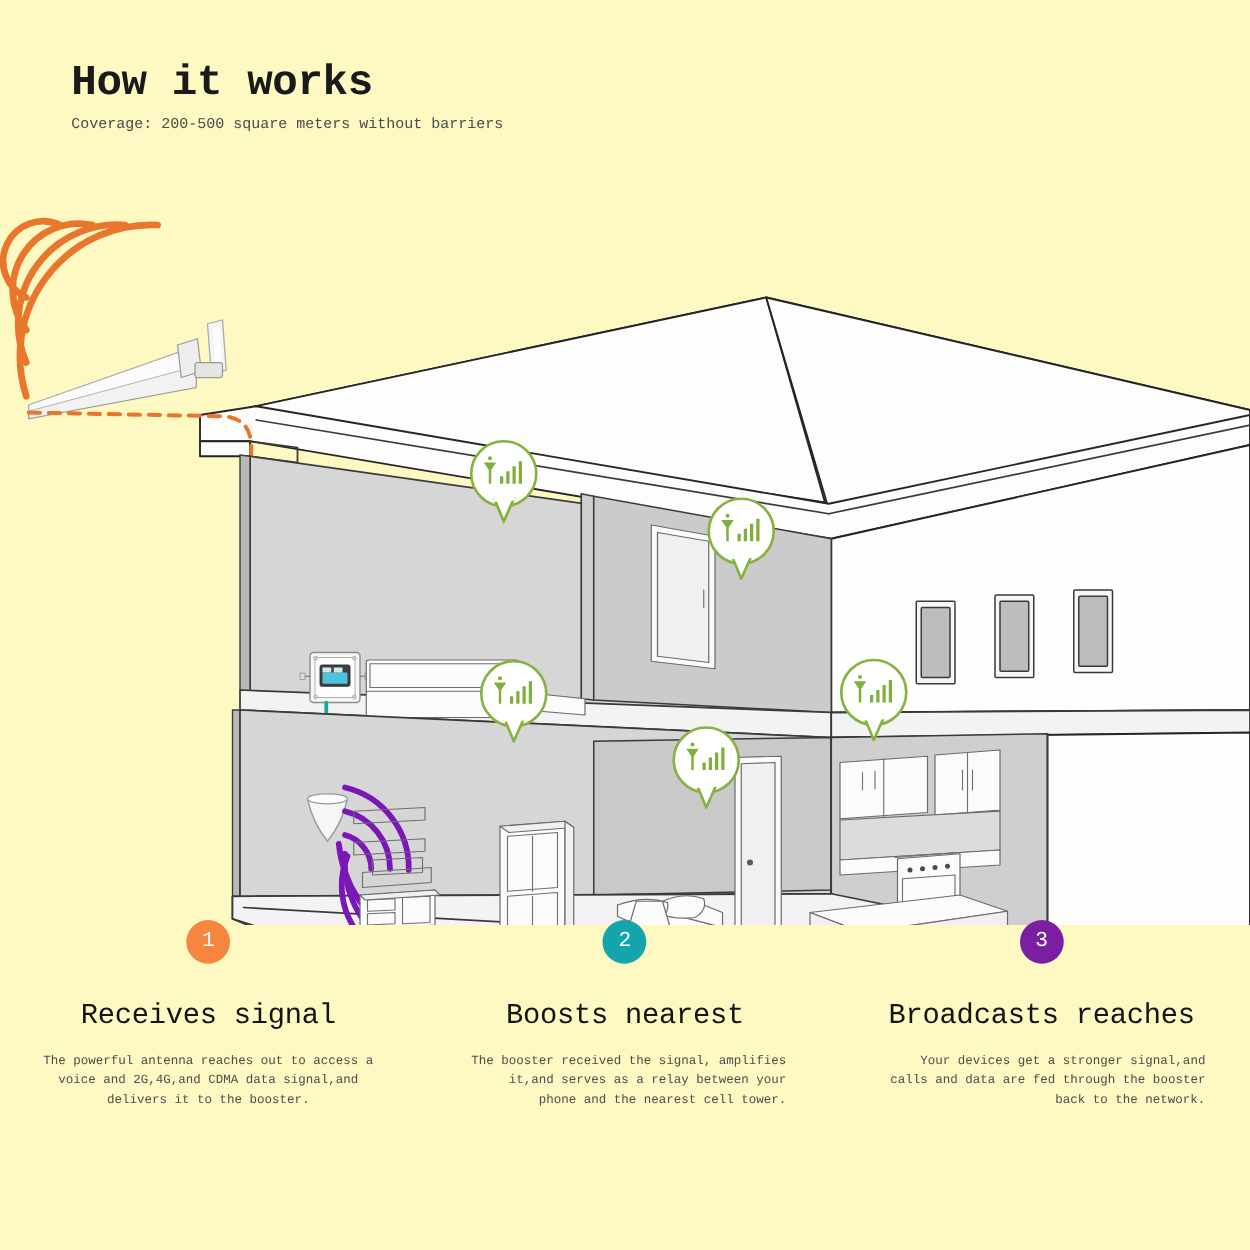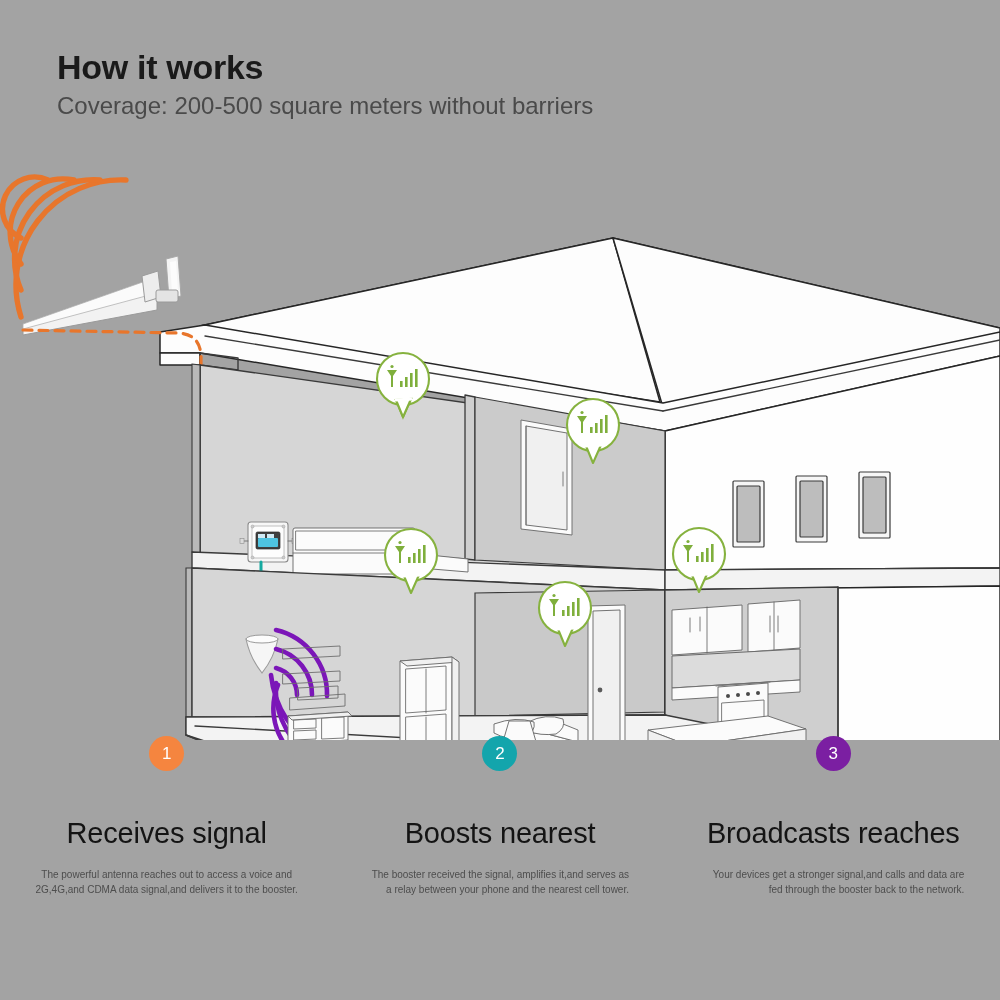--- a/index.html
+++ b/index.html
@@ -14,40 +14,41 @@
     position: relative;
     font-family: "Liberation Sans", sans-serif;
     color: #231f20;
     overflow: hidden;
   }
   #page {
     position: absolute;
     inset: 0;
     width: 1000px;
     height: 1000px;
-    background: #a3a3a3;
+    background: #fef9c3;
+    font-family: Liberation Mono, monospace;
   }
 
   
   #header {
     position: absolute;
     left: 57px;
     top: 48px;
     width: 880px;
   }
   #title {
     font-size: 34px;
     font-weight: bold;
     letter-spacing: -0.3px;
     line-height: 1.12;
     color: #1a1a1a;
     margin: 0;
   }
   #subtitle {
-    font-size: 24px;
+    font-size: 12px;
     font-weight: 400;
     color: #4a4a4a;
     margin: 6px 0 0 0;
     line-height: 1.2;
   }
 
   
   #illustration {
     position: absolute;
     left: 0;
@@ -82,22 +83,22 @@
     display: flex;
     align-items: center;
     justify-content: center;
     color: #ffffff;
     font-size: 17px;
     font-weight: 400;
     line-height: 1;
     user-select: none;
   }
   .step-title {
-    margin-top: 47px;
-    font-size: 29px;
+    margin-top: 29px;
+    font-size: 23px;
     font-weight: 400;
     color: #141414;
     letter-spacing: -0.2px;
     line-height: 1.1;
     white-space: nowrap;
   }
   .step-desc {
     margin-top: 17px;
     font-size: 10px;
     line-height: 1.52;

